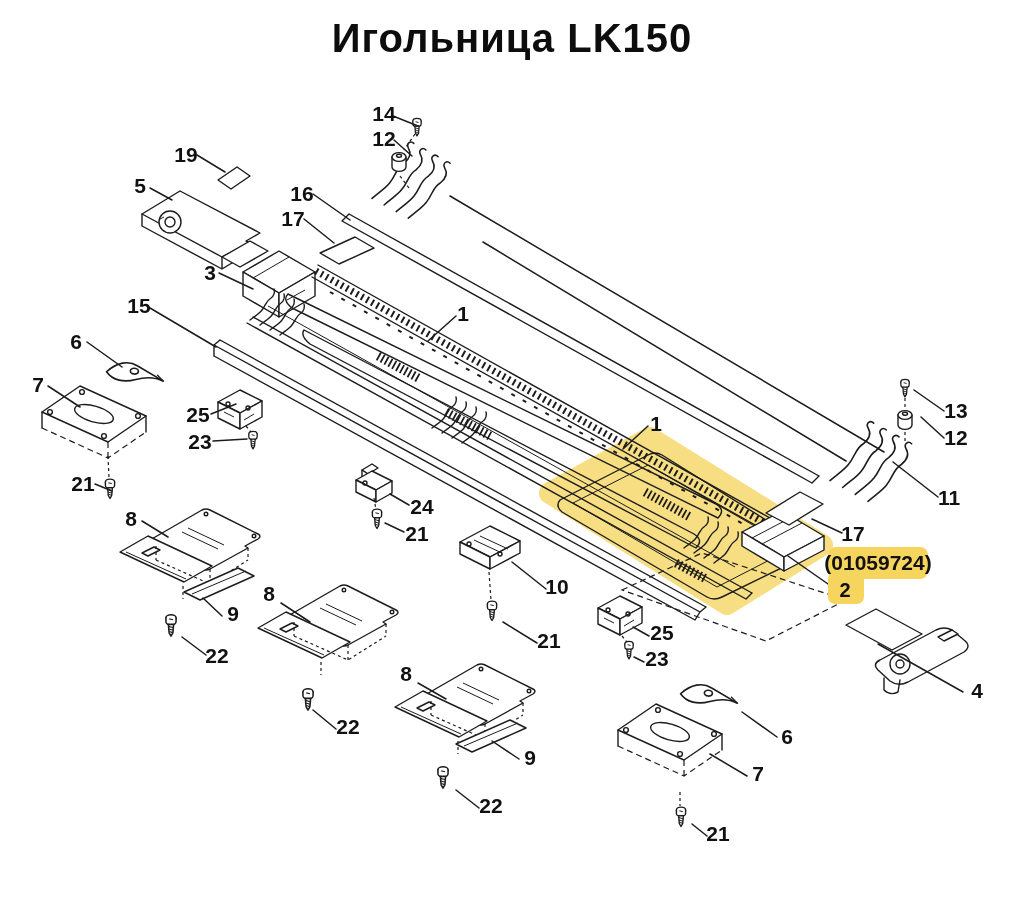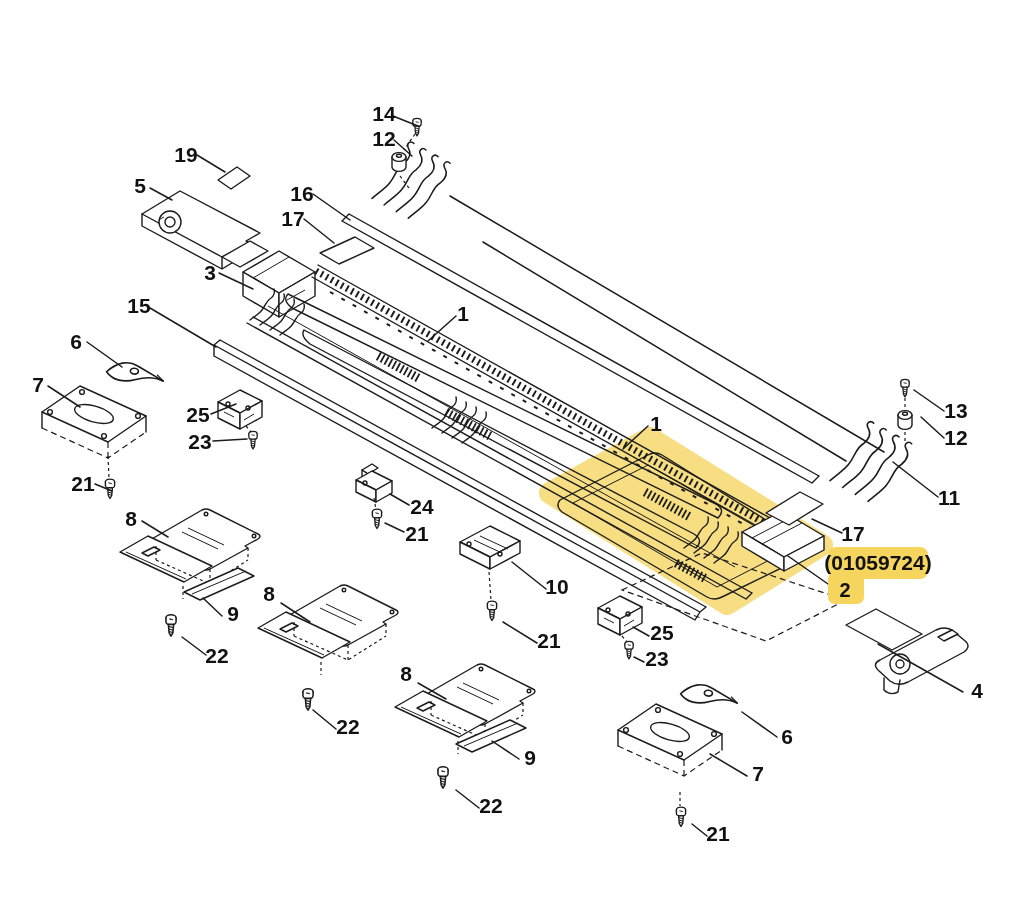--- a/index.html
+++ b/index.html
@@ -21,20 +21,21 @@
   .lbl{font-family:"Liberation Sans",sans-serif;font-size:21px;font-weight:bold;fill:#111;}
   .badge-code{font-family:"Liberation Sans",sans-serif;font-size:21px;font-weight:bold;fill:#111;}
   .badge-num{font-family:"Liberation Sans",sans-serif;font-size:20px;font-weight:bold;fill:#111;}
   .hl{stroke:#F6D55F;stroke-width:22;stroke-linejoin:round;}
   .bdg{stroke:none;}
 </style>
 </head>
 <body>
 
 <div class="stage">
+  <h1 class="title">Игольница LK150</h1>
 
   <svg class="diagram" viewBox="0 0 1024 900">
     <defs>
       <g id="screw">
         <ellipse class="s wf" cx="0" cy="0" rx="4.6" ry="2.9"></ellipse>
         <path class="s wf" d="M-4.6,0 V3.4 A4.6,2.9 0 0 0 4.6,3.4 V0"></path>
         <path class="thin" d="M-1.6,0.8 L1.8,1.6"></path>
         <path class="s wf" d="M-2.4,5.8 L2.4,5.8 L1.7,13.5 L0,16.5 L-1.7,13.5 Z"></path>
         <path class="thin" d="M-2.2,7.6 L2.2,8.8 M-2,10 L2,11.2 M-1.6,12.3 L1.6,13.3"></path>
       </g>

